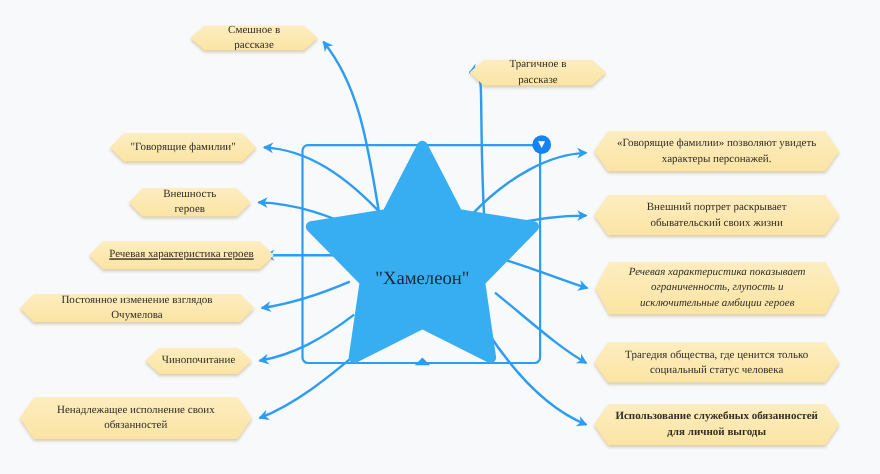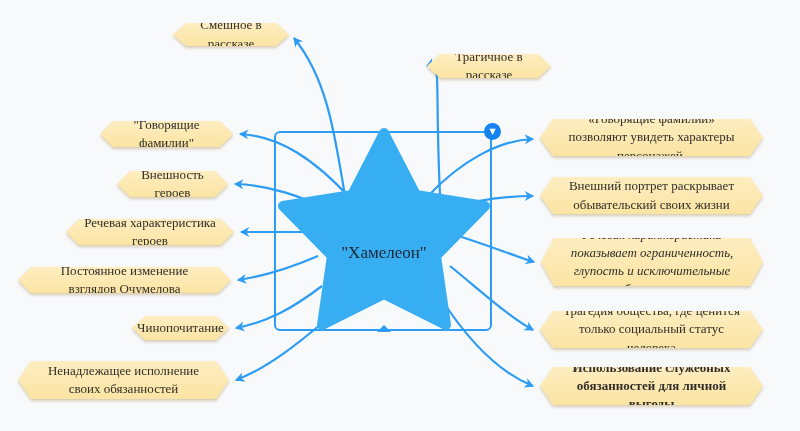--- a/index.html
+++ b/index.html
@@ -27,21 +27,21 @@
     position:absolute;
     filter:drop-shadow(0 2px 1.5px rgba(150,120,50,0.35));
   }
   .node-hex{
     width:100%;height:100%;
     background:linear-gradient(180deg,var(--node_fill_light),var(--node_fill));
     clip-path:polygon(13px 0,calc(100% - 13px) 0,100% 50%,calc(100% - 13px) 100%,13px 100%,0 50%);
     display:flex;align-items:center;justify-content:center;
     text-align:center;
     color:var(--text);
-    font-size:13px;line-height:1.4;
+    font-size:10px;line-height:1.4;
     padding:2px 18px;box-sizing:border-box;
   }
   .center-label{
     position:absolute;left:314px;top:243px;width:140px;
     text-align:center;font-size:17px;color:#1d2633;
   }
   .chevron-btn{
     position:absolute;left:484px;top:123px;width:17px;height:17px;
     background:var(--chevron_circle);border-radius:50%;
     display:flex;align-items:center;justify-content:center;
@@ -99,21 +99,21 @@
   <div class="node-wrap" style="left:427px;top:54px;width:124px;height:24px;">
     <div class="node-hex">Трагичное в рассказе</div>
   </div>
 
   <div class="node-wrap" style="left:100px;top:121px;width:133px;height:26px;">
     <div class="node-hex">"Говорящие фамилии"</div>
   </div>
   <div class="node-wrap" style="left:117px;top:171px;width:111px;height:26px;">
     <div class="node-hex">Внешность героев</div>
   </div>
-  <div class="node-wrap" style="left:66px;top:219px;width:168px;height:26px;">
+  <div class="node-wrap" style="left:81px;top:219px;width:168px;height:26px;text-decoration:underline;">
     <div class="node-hex">Речевая характеристика героев</div>
   </div>
   <div class="node-wrap" style="left:18px;top:267px;width:213px;height:26px;">
     <div class="node-hex">Постоянное изменение взглядов Очумелова</div>
   </div>
   <div class="node-wrap" style="left:132px;top:316px;width:97px;height:24px;">
     <div class="node-hex">Чинопочитание</div>
   </div>
   <div class="node-wrap" style="left:18px;top:361px;width:211px;height:38px;">
     <div class="node-hex">Ненадлежащее исполнение своих обязанностей</div>

